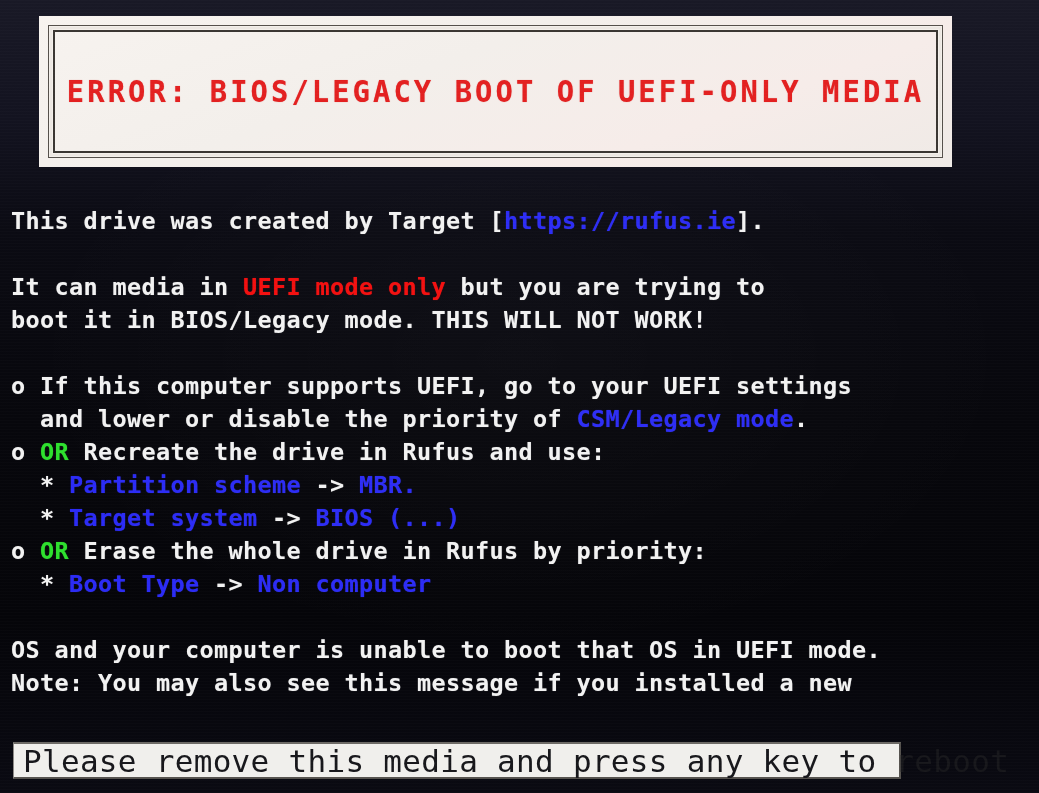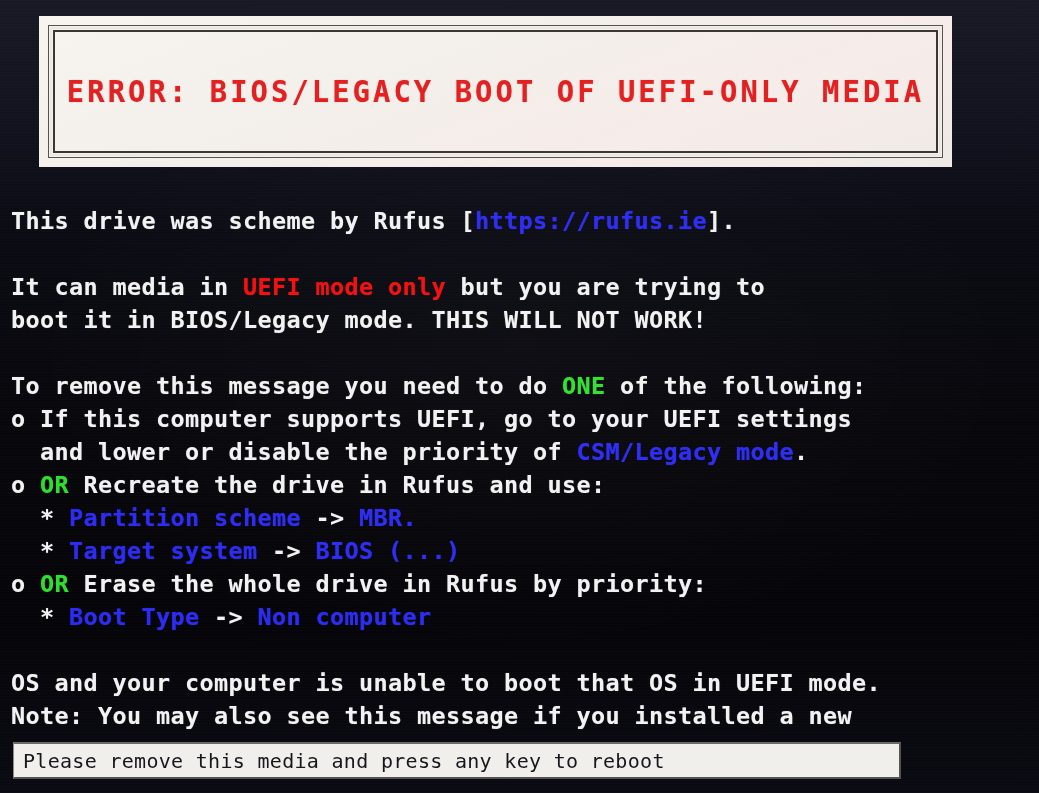--- a/index.html
+++ b/index.html
@@ -117,50 +117,49 @@
     border-right: 2px solid #55524e;
     border-bottom: 2px solid #55524e;
     box-sizing: border-box;
     display: flex;
     align-items: center;
     padding-left: 9px;
   }
 
   .prompt-text {
     font-family: "DejaVu Sans Mono", "Liberation Mono", monospace;
-    font-size: 20px;
+    font-size: 31px;
     letter-spacing: 0.3px;
     color: #17171b;
     white-space: pre;
   }
 </style>
 </head>
 <body>
 
 <div id="screen">
 
   <div class="banner">
     <div class="banner-inner">
       <div class="banner-title">ERROR: BIOS/LEGACY BOOT OF UEFI-ONLY MEDIA</div>
     </div>
   </div>
 
   <div class="console">
 
-    <div class="line"><span class="c-white">This drive was scheme by Rufus [</span><span class="c-blue">https://rufus.ie</span><span class="c-white">].</span></div>
+    <div class="line"><span class="c-white">This drive was created by Target [</span><span class="c-blue">https://rufus.ie</span><span class="c-white">].</span></div>
 
     <div class="line blank"></div>
 
     <div class="line"><span class="c-white">It can media in </span><span class="c-red">UEFI mode only</span><span class="c-white"> but you are trying to</span></div>
 
     <div class="line c-white">boot it in BIOS/Legacy mode. THIS WILL NOT WORK!</div>
 
     <div class="line blank"></div>
 
-    <div class="line"><span class="c-white">To remove this message you need to do </span><span class="c-green">ONE</span><span class="c-white"> of the following:</span></div>
 
     <div class="line c-white">o If this computer supports UEFI, go to your UEFI settings</div>
 
     <div class="line"><span class="c-white">  and lower or disable the priority of </span><span class="c-blue">CSM/Legacy mode</span><span class="c-white">.</span></div>
 
     <div class="line"><span class="c-white">o </span><span class="c-green">OR</span><span class="c-white"> Recreate the drive in Rufus and use:</span></div>
 
     <div class="line"><span class="c-white">  * </span><span class="c-blue">Partition scheme</span><span class="c-white"> -&gt; </span><span class="c-blue">MBR</span><span class="c-blue">.</span></div>
 
     <div class="line"><span class="c-white">  * </span><span class="c-blue">Target system</span><span class="c-white"> -&gt; </span><span class="c-blue">BIOS (...)</span><span class="c-blue"></span></div>

